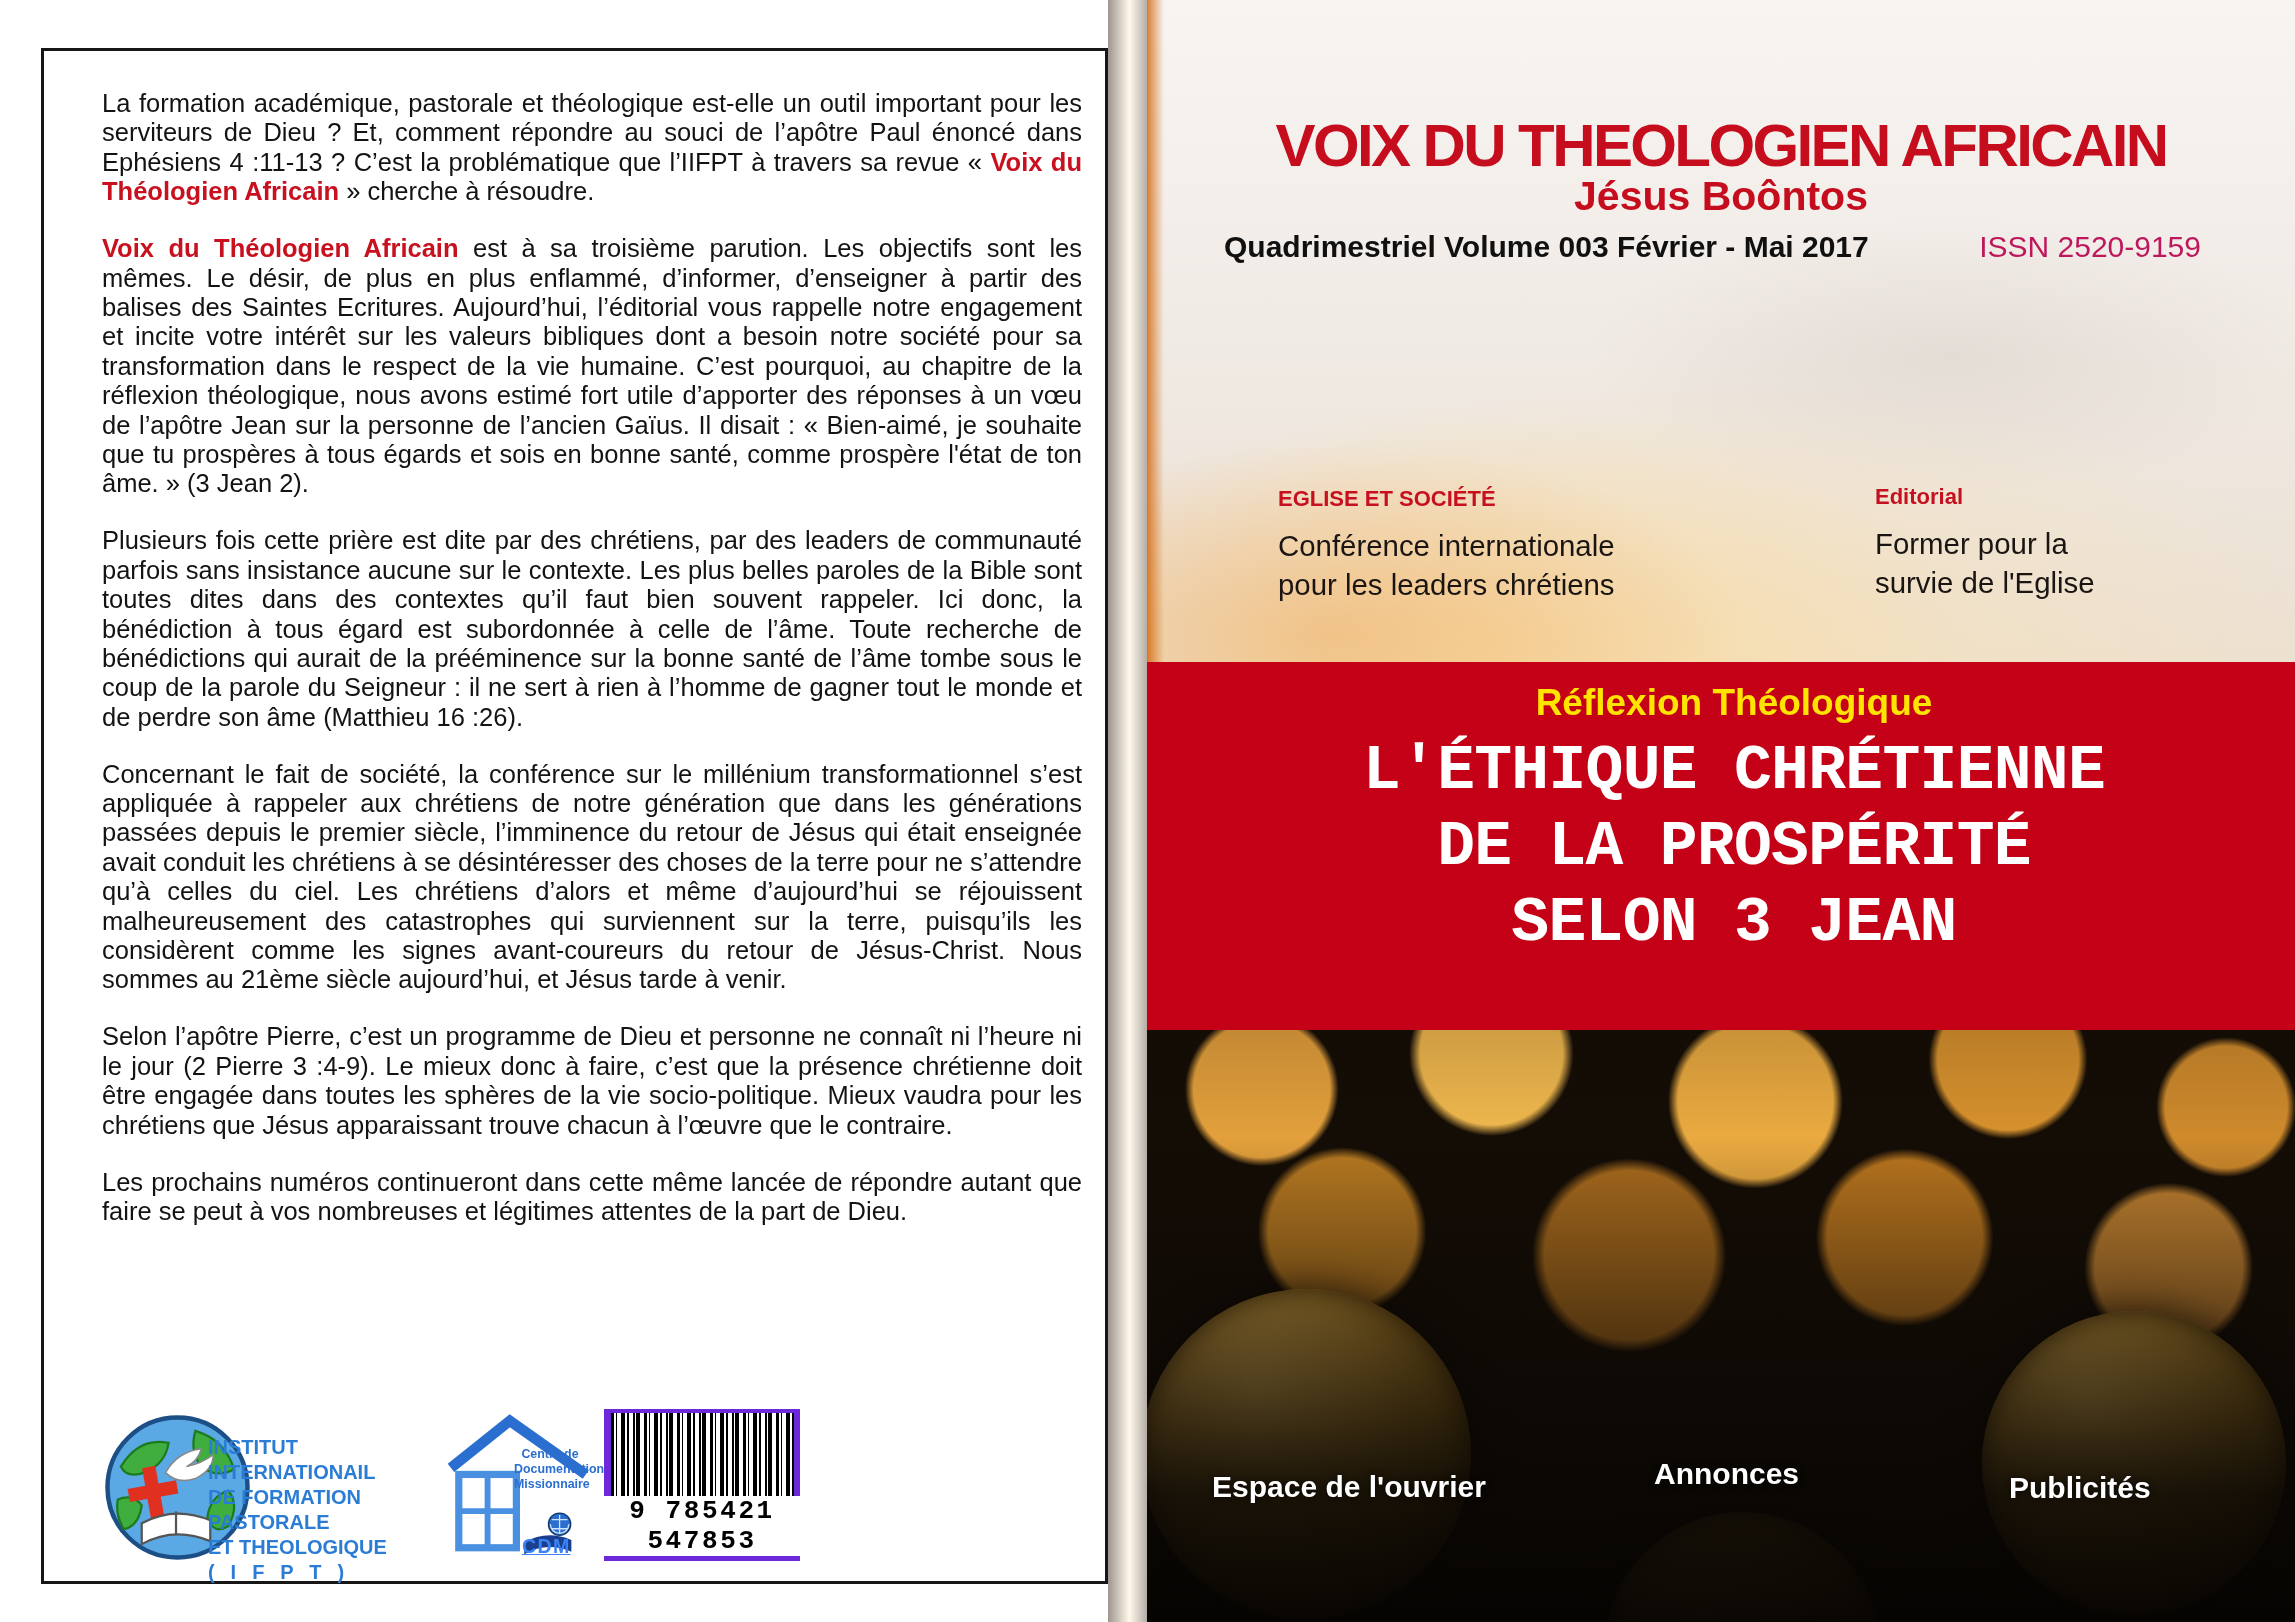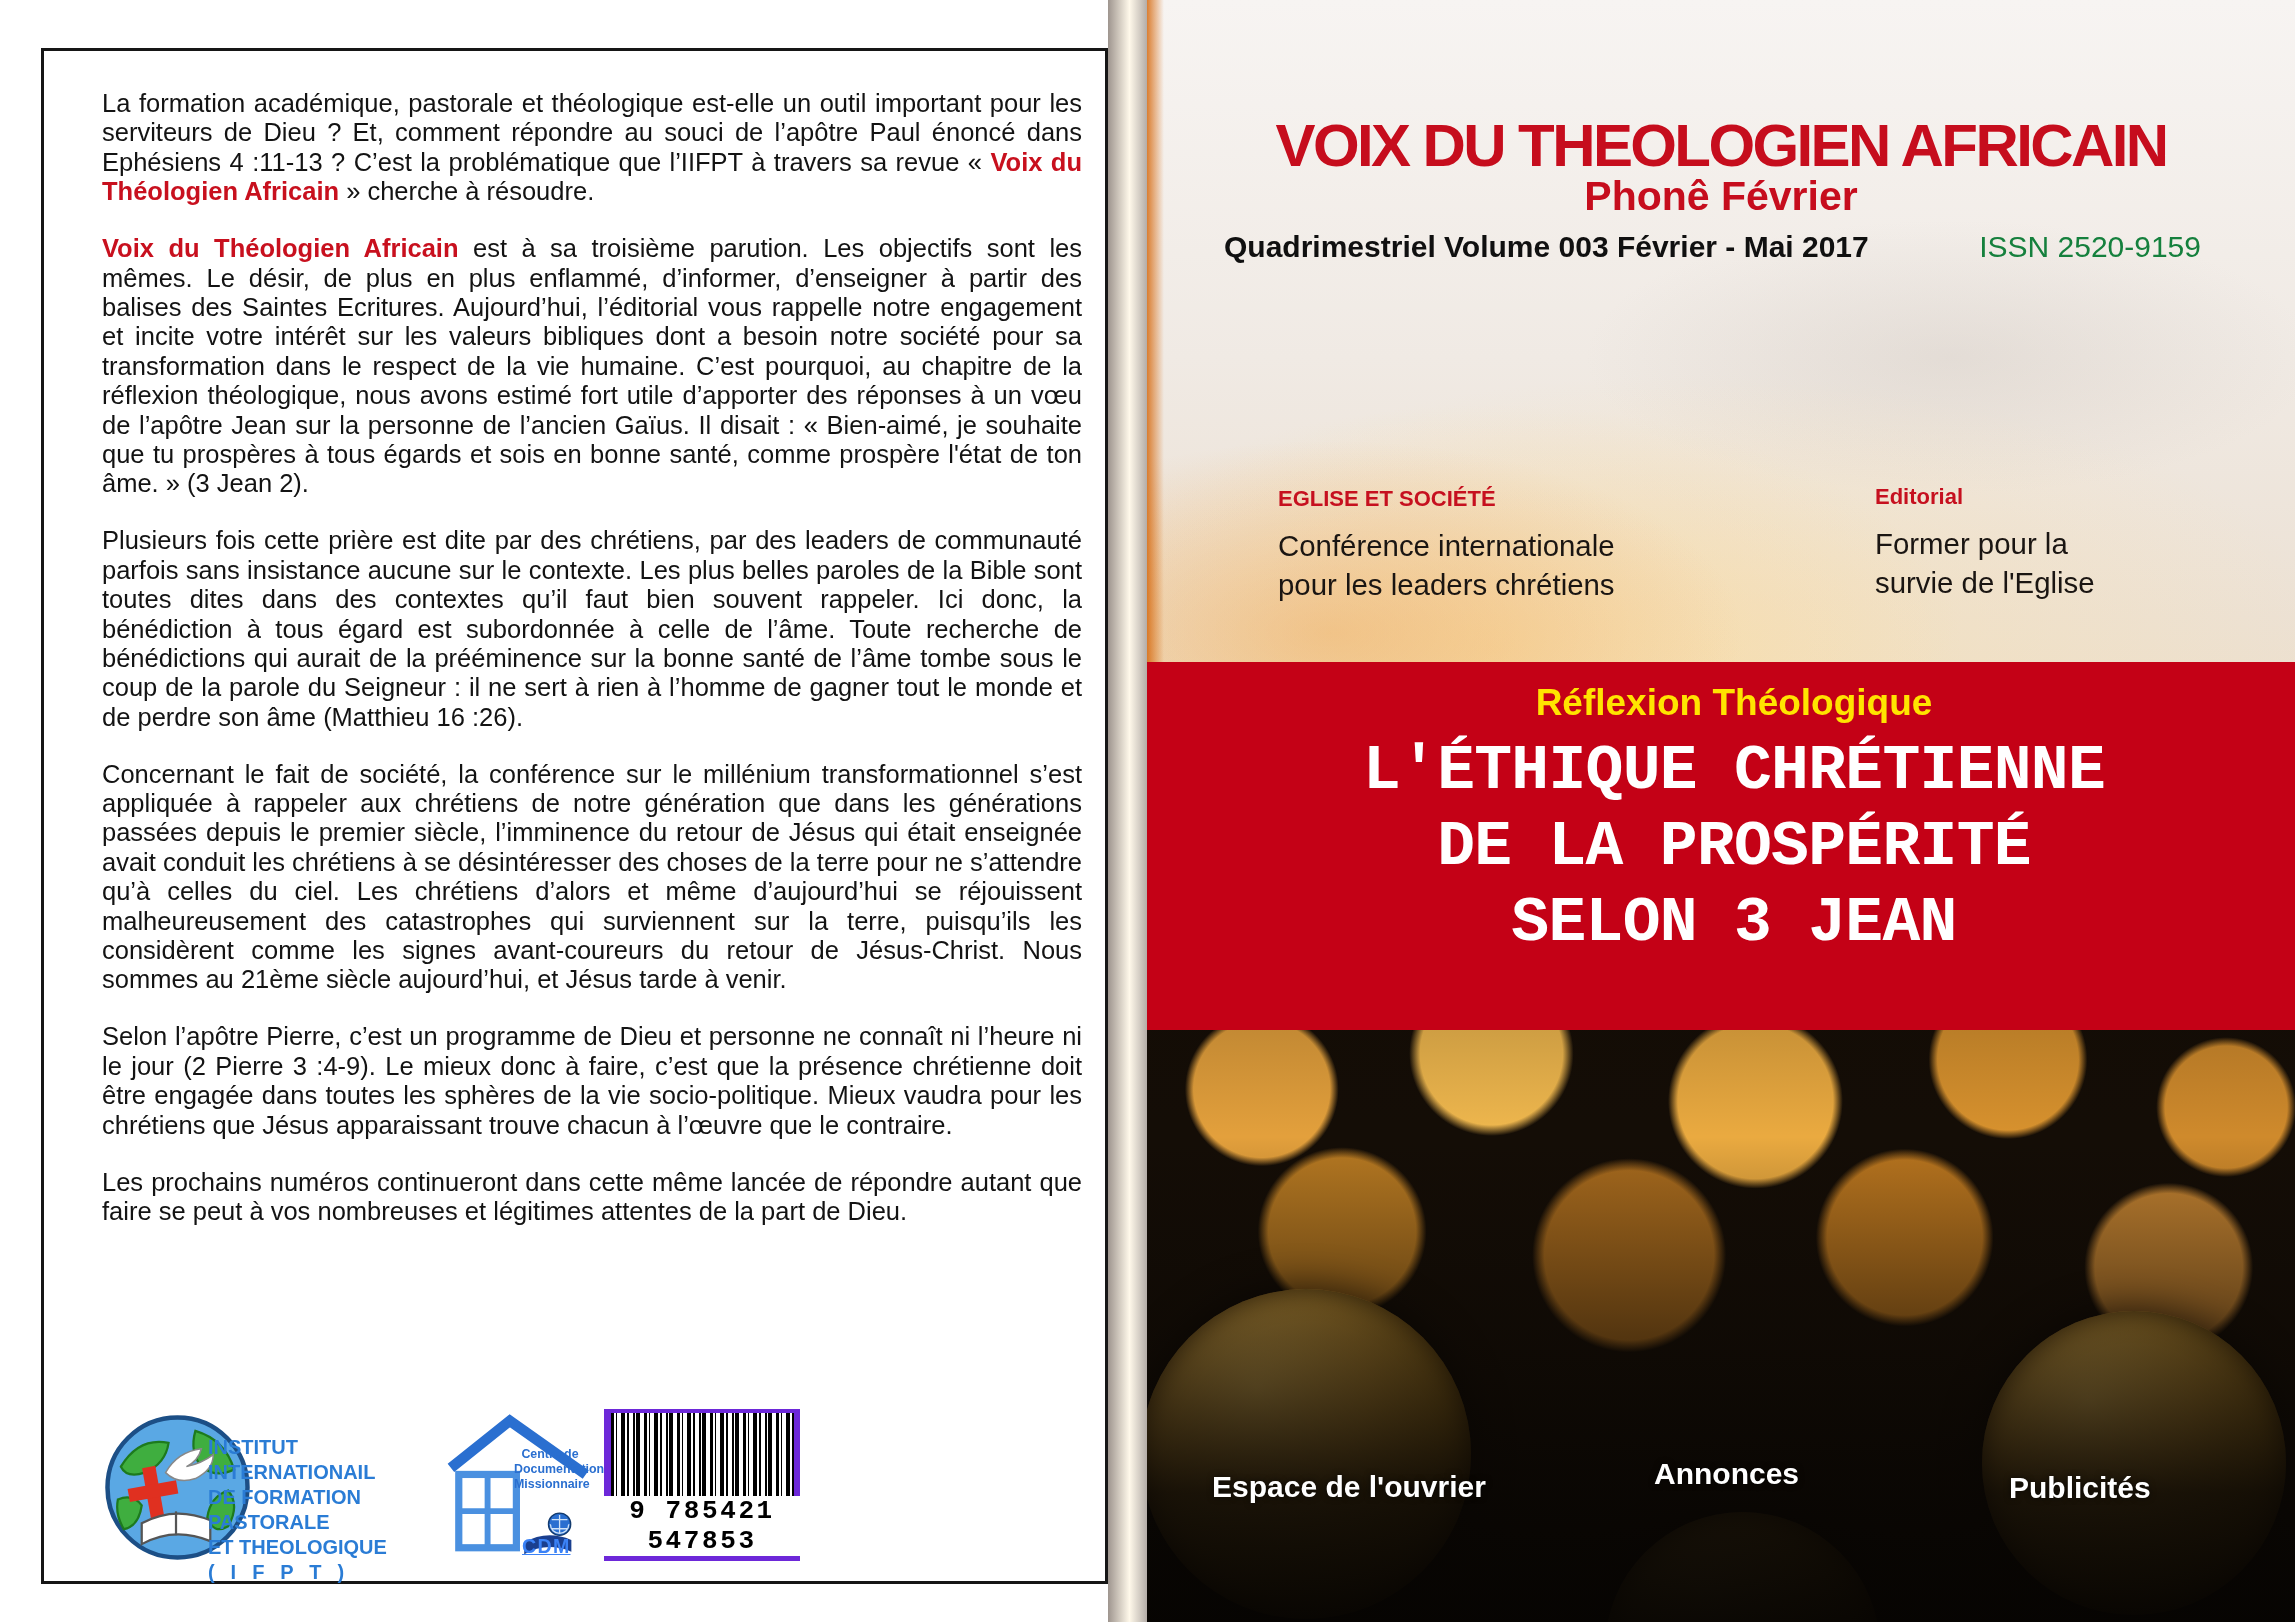--- a/index.html
+++ b/index.html
@@ -53,21 +53,21 @@
   .sky:after{content:"";position:absolute;left:0;top:0;bottom:0;width:17px;
      background:linear-gradient(90deg,rgba(214,106,16,.85),rgba(214,106,16,0));}
 
   .fc-title{position:absolute;left:0;top:111px;width:100%;text-align:center;
      font-size:60px;font-weight:bold;letter-spacing:-2.6px;color:#c60d1d;white-space:nowrap;}
   .fc-subtitle{position:absolute;left:0;top:173px;width:100%;text-align:center;
      font-size:41px;font-weight:bold;color:#c60d1d;}
   .fc-meta{position:absolute;left:77px;top:230px;right:94px;display:flex;
      justify-content:space-between;align-items:baseline;}
   .fc-issue{font-size:30px;font-weight:bold;color:#101010;}
-  .fc-issn{font-size:30px;color:#15803d;}
+  .fc-issn{font-size:30px;color:#be185d;}
 
   .fc-sec{position:absolute;width:406px;}
   .fc-sec h3{margin:0 0 14.4px 0;font-size:22px;font-weight:bold;color:#c6101f;}
   .fc-sec p{margin:0;font-size:29.4px;line-height:39px;color:#1a1512;}
   .sec-eglise{left:131px;top:486px;}
   .sec-editorial{left:728px;top:484px;}
 
   .banner{position:absolute;left:0;top:662px;width:100%;height:368px;background:#c40116;
           text-align:center;padding-left:13px;}
   .banner .kicker{margin-top:19.6px;font-size:37px;font-weight:bold;color:#ffe400;}
@@ -163,21 +163,21 @@
       </div>
     </div>
   </div>
 
   <div class="spine"></div>
 
   <div class="front">
     <div class="sky"></div>
 
     <div class="fc-title">VOIX DU THEOLOGIEN AFRICAIN</div>
-    <div class="fc-subtitle">Phonê Février</div>
+    <div class="fc-subtitle">Jésus Boôntos</div>
 
     <div class="fc-meta">
       <span class="fc-issue">Quadrimestriel Volume 003 Février - Mai 2017</span>
       <span class="fc-issn">ISSN 2520-9159</span>
     </div>
 
     <div class="fc-sec sec-eglise">
       <h3>EGLISE ET SOCIÉTÉ</h3>
       <p>Conférence internationale</p>
       <p>pour les leaders chrétiens</p>

